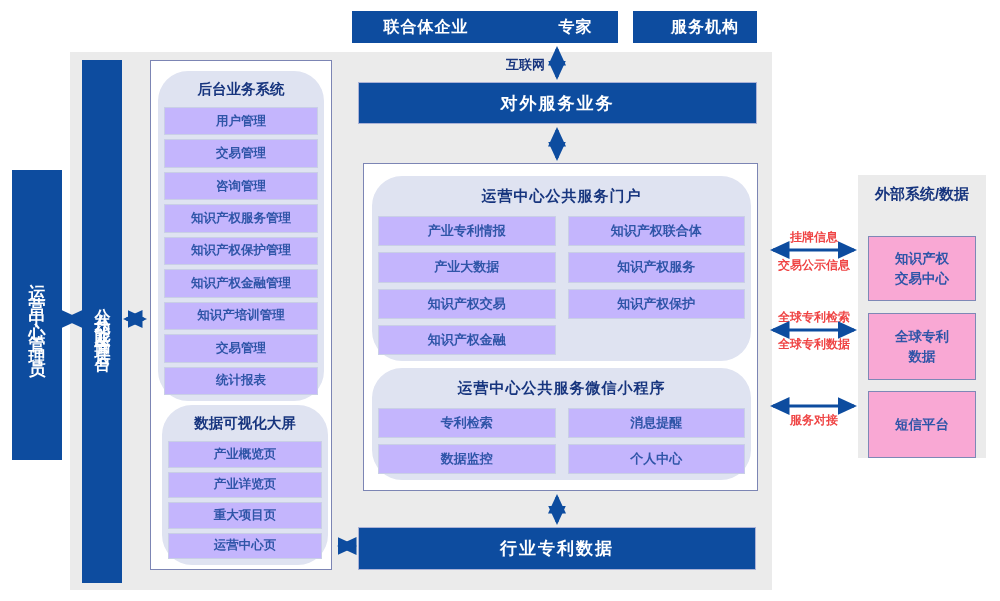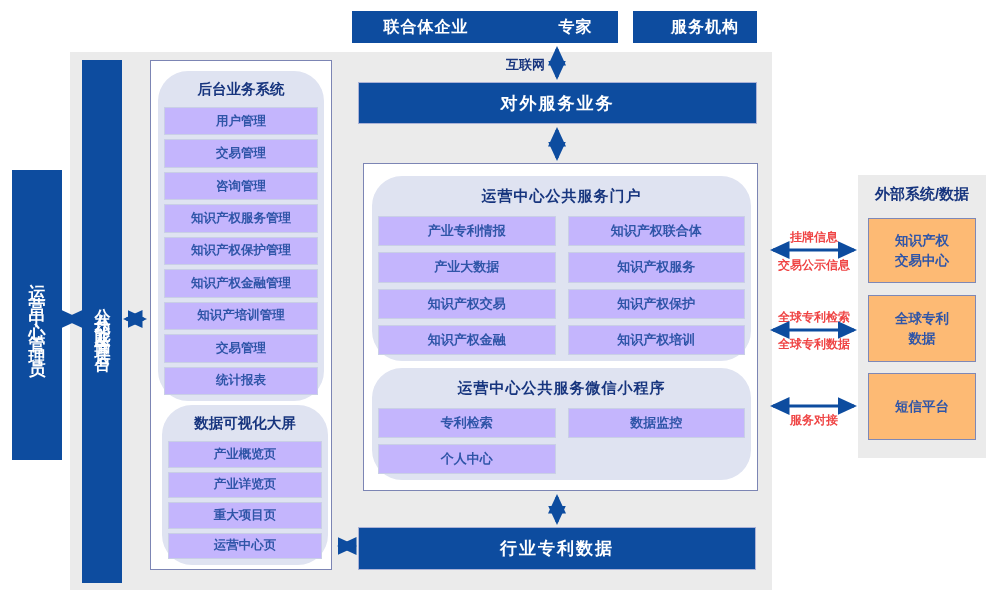--- a/index.html
+++ b/index.html
@@ -48,24 +48,24 @@
     font-weight:600; font-size:12.5px; display:flex; align-items:center;
     justify-content:center; flex:1 1 auto; }
 
   .portal-section { left:8px; top:12px; width:379px; height:185px; }
   .mini-section   { left:8px; top:204px; width:379px; height:112px; }
   .grid2 { display:grid; grid-template-columns:1fr 1fr; gap:6px 12px; flex:1 1 auto; }
   .grid2 .sys-item { font-size:13px; }
 
   .rp-title { position:absolute; left:0; top:10px; width:100%;
     text-align:center; color:#17357e; font-weight:bold; font-size:15px; }
-  .rp-box { position:absolute; left:10px; width:108px; background:#fdba74;
+  .rp-box { position:absolute; left:10px; width:108px; background:#f9a8d4;
     border:1px solid #7e88b6; display:flex; align-items:center;
     justify-content:center; color:#2f55a8; font-weight:600; font-size:13.5px;
-    text-align:center; white-space:pre-line; line-height:1.45; }
+    text-align:center; white-space:pre-line; line-height:1.45;margin-top:18px; }
   .rp-box-1 { top:43px; height:65px; }
   .rp-box-2 { top:120px; height:67px; }
   .rp-box-3 { top:198px; height:67px; }
 
   .flow-label { position:absolute; color:#ef4444; font-weight:600;
     font-size:12px; text-align:center; width:92px; left:768px; }
   .lbl-internet { position:absolute; left:480px; top:56px; width:65px;
     text-align:right; color:#17357e; font-weight:bold; font-size:13px; }
 
   .arrows { position:absolute; left:0; top:0; z-index:6; pointer-events:none; }
@@ -116,27 +116,27 @@
     <div class="lav-section portal-section">
       <div class="sec-title">运营中心公共服务门户</div>
       <div class="grid2">
         <div class="sys-item">产业专利情报</div>
         <div class="sys-item">知识产权联合体</div>
         <div class="sys-item">产业大数据</div>
         <div class="sys-item">知识产权服务</div>
         <div class="sys-item">知识产权交易</div>
         <div class="sys-item">知识产权保护</div>
         <div class="sys-item">知识产权金融</div>
-        <div class="sys-item">知识产权培训</div>
       </div>
     </div>
     <div class="lav-section mini-section">
       <div class="sec-title">运营中心公共服务微信小程序</div>
       <div class="grid2">
         <div class="sys-item">专利检索</div>
+        <div class="sys-item">消息提醒</div>
         <div class="sys-item">数据监控</div>
         <div class="sys-item">个人中心</div>
       </div>
     </div>
   </div>
 
   <div class="right-panel panel" style="background:transparent;">
     <div class="rp-title">外部系统/数据</div>
     <div class="rp-box rp-box-1">知识产权
 交易中心</div>

